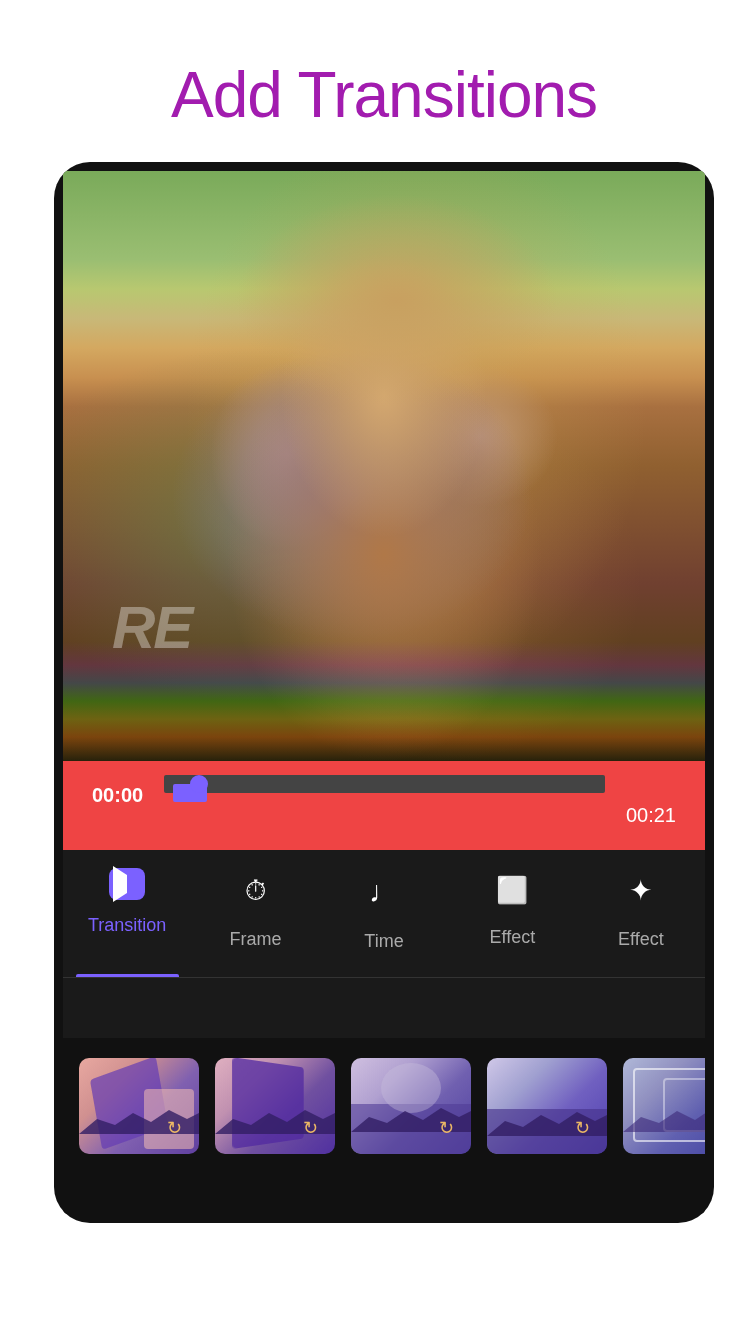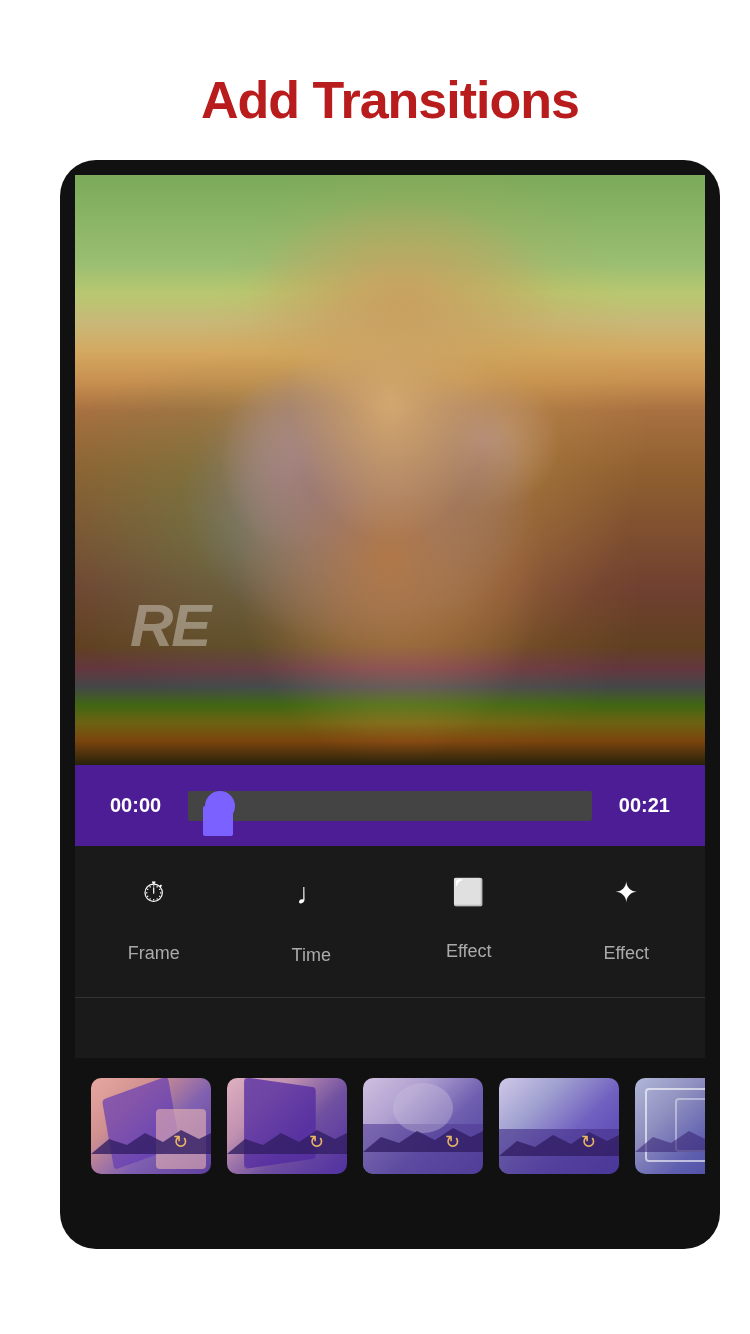--- a/index.html
+++ b/index.html
@@ -1,29 +1,29 @@
 <!DOCTYPE html>
 <html><head>
   <meta charset="utf-8">
   <style>
-    * { margin: 0; padding: 15px; box-sizing: border-box; }
+    * { margin: 0; padding: 9px; box-sizing: border-box; }
     body {
       width: 750px;
       min-height: 1334px;
       background: #ffffff;
       font-family: -apple-system, BlinkMacSystemFont, 'Helvetica Neue', Arial, sans-serif;
       display: flex;
       flex-direction: column;
       align-items: center;
     }
 
     .page-title {
-      font-size: 52px;
-      font-weight: 700;
-      color: #b91c1c;
+      font-size: 64px;
+      font-weight: 400;
+      color: #a21caf;
       text-align: center;
       padding: 40px 20px 30px;
       letter-spacing: -1px;
     }
 
     .phone-container {
       width: 660px;
       background: #111111;
       border-radius: 36px;
       overflow: hidden;
@@ -80,40 +80,41 @@
       bottom: 90px;
       left: 40px;
       font-size: 60px;
       font-weight: 900;
       color: rgba(255,255,255,0.35);
       font-style: italic;
       letter-spacing: -2px;
     }
 
     .timeline-bar {
-      background: #4c1d95;
+      background: #ef4444;
       padding: 14px 20px;
       display: flex;
-      align-items: center;
+      align-items: flex-start;
       gap: 12px;
     }
 
     .time-start {
       color: #ffffff;
       font-size: 20px;
       font-weight: 600;
       min-width: 60px;
     }
 
     .time-end {
       color: #ffffff;
       font-size: 20px;
-      font-weight: 700;
+      font-weight: 400;
       min-width: 60px;
       text-align: right;
+      margin-top: 20px;
     }
 
     .progress-track {
       flex: 1;
       height: 4px;
       background: #444444;
       border-radius: 2px;
       position: relative;
     }
 
@@ -365,20 +366,26 @@
     <span class="time-start">00:00</span>
     <div class="progress-track">
       <div class="progress-fill"></div>
       <div class="progress-thumb"></div>
     </div>
     <span class="time-end">00:21</span>
   </div>
 
   <div class="tabs-bar">
 
+    <div class="tab-item active">
+      <div class="transition-icon-wrap">
+        <div class="transition-play"></div>
+      </div>
+      <span class="tab-label">Transition</span>
+    </div>
 
     <div class="tab-item">
       <span class="tab-icon">⏱</span>
       <span class="tab-label">Frame</span>
     </div>
 
     <div class="tab-item">
       <span class="tab-icon" style="font-size:30px;">♩</span>
       <span class="tab-label">Time</span>
     </div>

